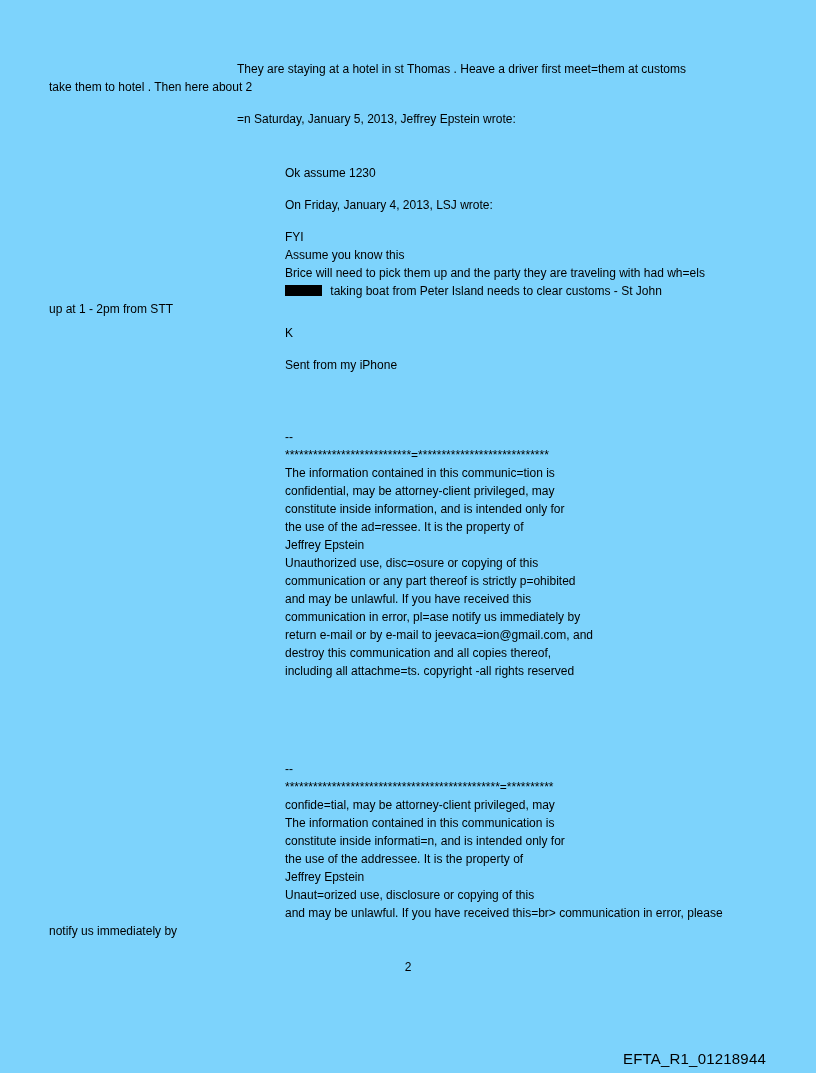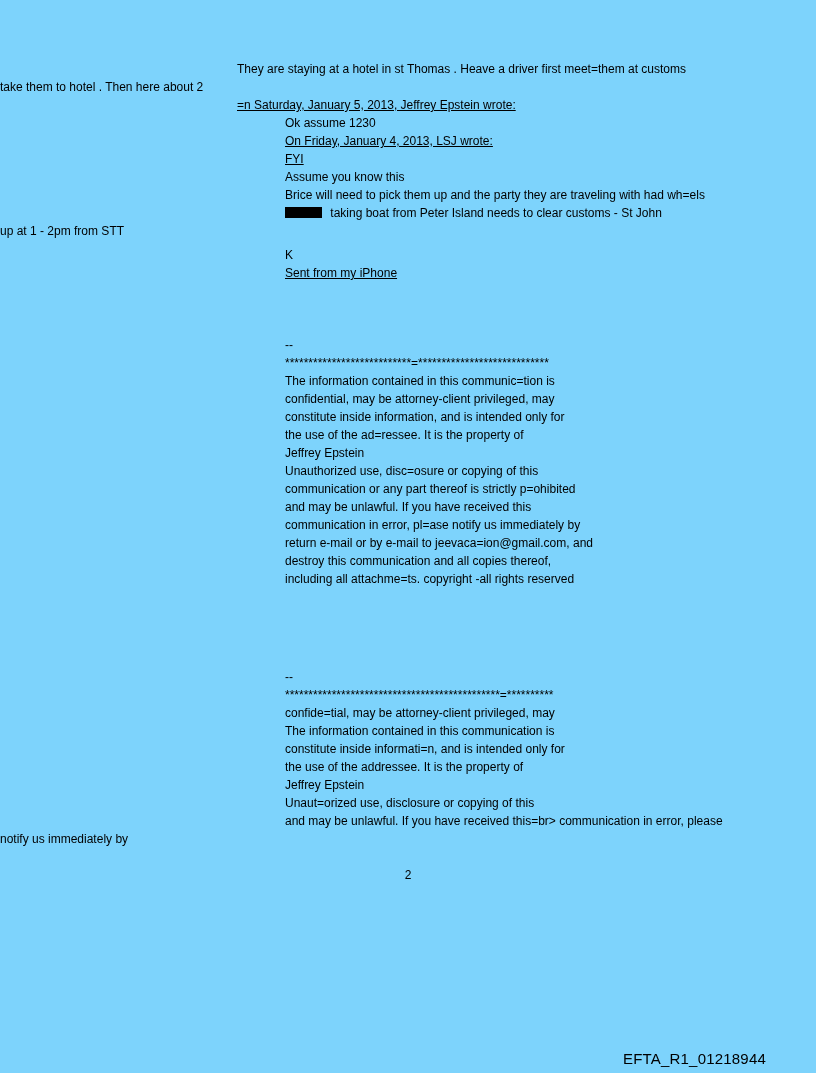--- a/index.html
+++ b/index.html
@@ -9,25 +9,25 @@
     height: 1073px;
     background: #7dd3fc;
     font-family: "Liberation Sans", sans-serif;
     font-size: 12px;
     line-height: 18px;
     color: #000000;
     overflow: hidden;
   }
   .content { padding-top: 60px; }
   .line { white-space: pre-wrap; }
-  .indent-0 { }
+  .indent-0 { margin-left: 49px; }
   .indent-1 { margin-left: 237px; }
   .indent-2 { margin-left: 285px; }
-  .gap-1 { margin-top: 0; text-decoration: underline; }
-  .gap-2 { }
+  .gap-1 { margin-top: 14px; }
+  .gap-2 { margin-top: 36px; }
   .gap-3 { margin-top: 54px; }
   .gap-small { margin-top: 6px; }
   .gap-huge { margin-top: 80px; }
   .redaction {
     display: inline-block;
     width: 37px;
     height: 11px;
     background: #000000;
     margin-right: 5px;
     vertical-align: baseline;

